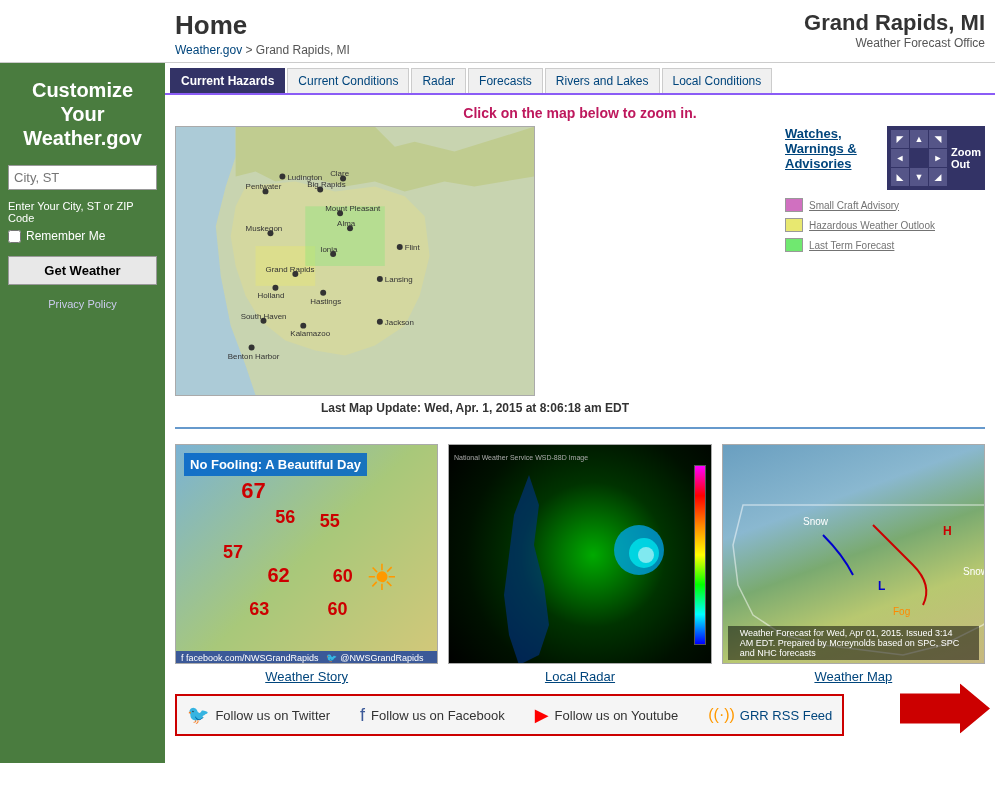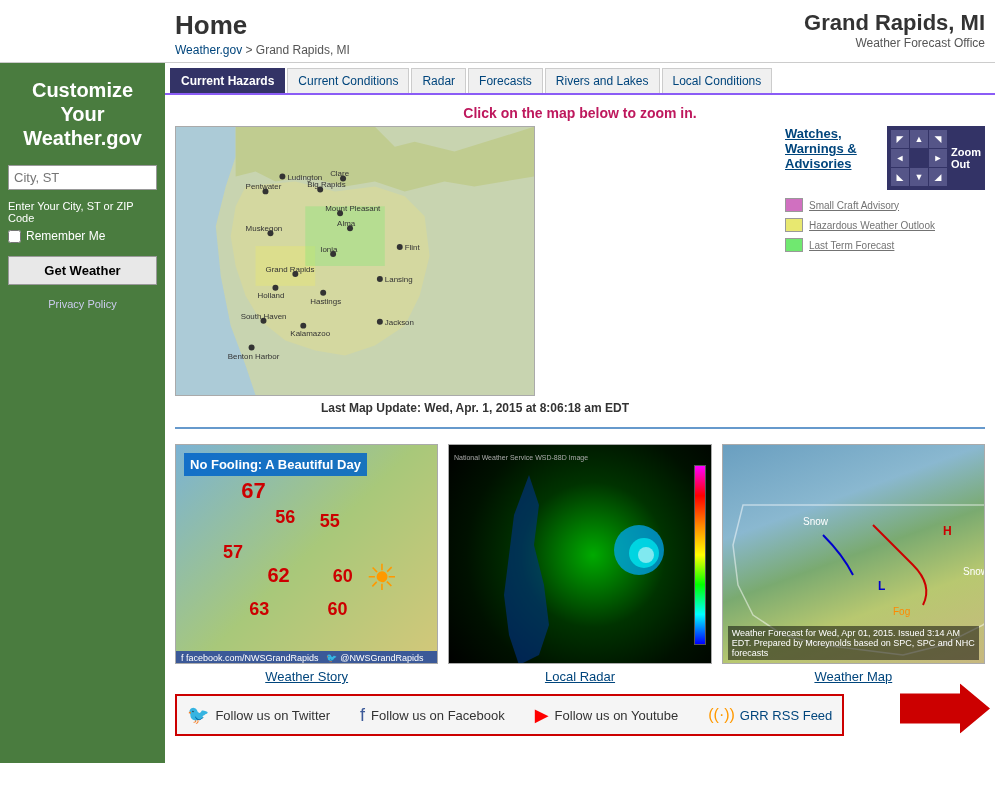--- a/index.html
+++ b/index.html
@@ -63,21 +63,21 @@
     .ws-image { background: linear-gradient(135deg, #7bb3d4 0%, #a8c87a 50%, #d4c87a 100%); width: 100%; height: 220px; position: relative; overflow: hidden; }
     .ws-overlay { position: absolute; top: 8px; left: 8px; background: rgba(0,100,200,0.85); color: #fff; font-size: 13px; font-weight: bold; padding: 4px 6px; border-radius: 0; }
 
     
     .radar-image { background: #000; width: 100%; height: 220px; display: flex; align-items: center; justify-content: center; position: relative; overflow: hidden; }
     .radar-bg { position: absolute; inset: 0; background: radial-gradient(circle at 55% 50%, #00aa00 0%, #003300 40%, #001100 70%, #000 100%); }
 
     
     .national-image { background: #7ab5d4; width: 100%; height: 220px; display: flex; align-items: center; justify-content: center; position: relative; overflow: hidden; }
     .national-bg { position: absolute; inset: 0; background: linear-gradient(160deg, #6a9fc0 0%, #8ab8d0 30%, #7aaa70 50%, #b8c870 70%, #c8b880 100%); }
-    .national-label { position: absolute; bottom: 5px; left: 5px; right: 5px; font-size: 9px; color: #fff; background: rgba(0,0,0,0.5); padding: 2px 4px; }
+    .national-label { position: absolute; bottom: 5px; left: 5px; right: 5px; font-size: 9px; color: #fff; background: rgba(0,0,0,0.5); padding: 2px 12px; }
 
     
     .social-bar { display: flex; align-items: center; border: 2px solid #cc0000; margin-top: 10px; background: #f5f5f5; padding: 8px 10px; position: relative; }
     .social-item { display: flex; align-items: center; gap: 6px; margin-right: 30px; font-size: 13px; color: #333; cursor: pointer; }
     .twitter-icon { color: #1da1f2; font-size: 18px; }
     .facebook-icon { color: #3b5998; font-size: 18px; }
     .youtube-icon { color: #ff0000; font-size: 18px; }
     .rss-area { margin-left: auto; display: flex; align-items: center; gap: 5px; font-size: 13px; color: #00457c; cursor: pointer; }
     .rss-icon { color: #f90; font-size: 16px; }
   </style>

